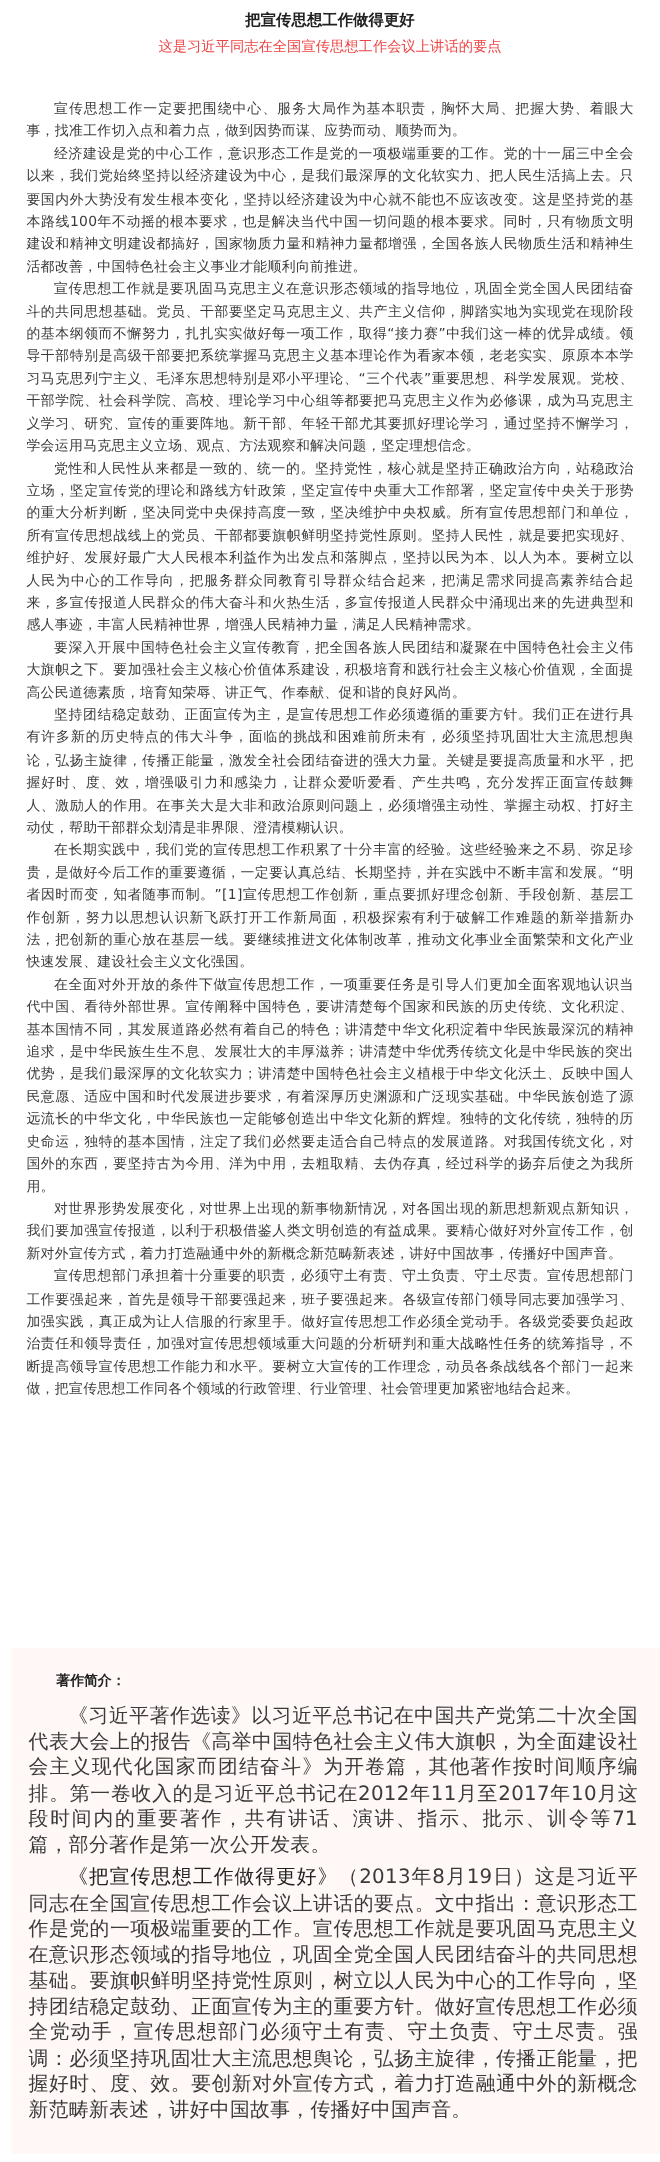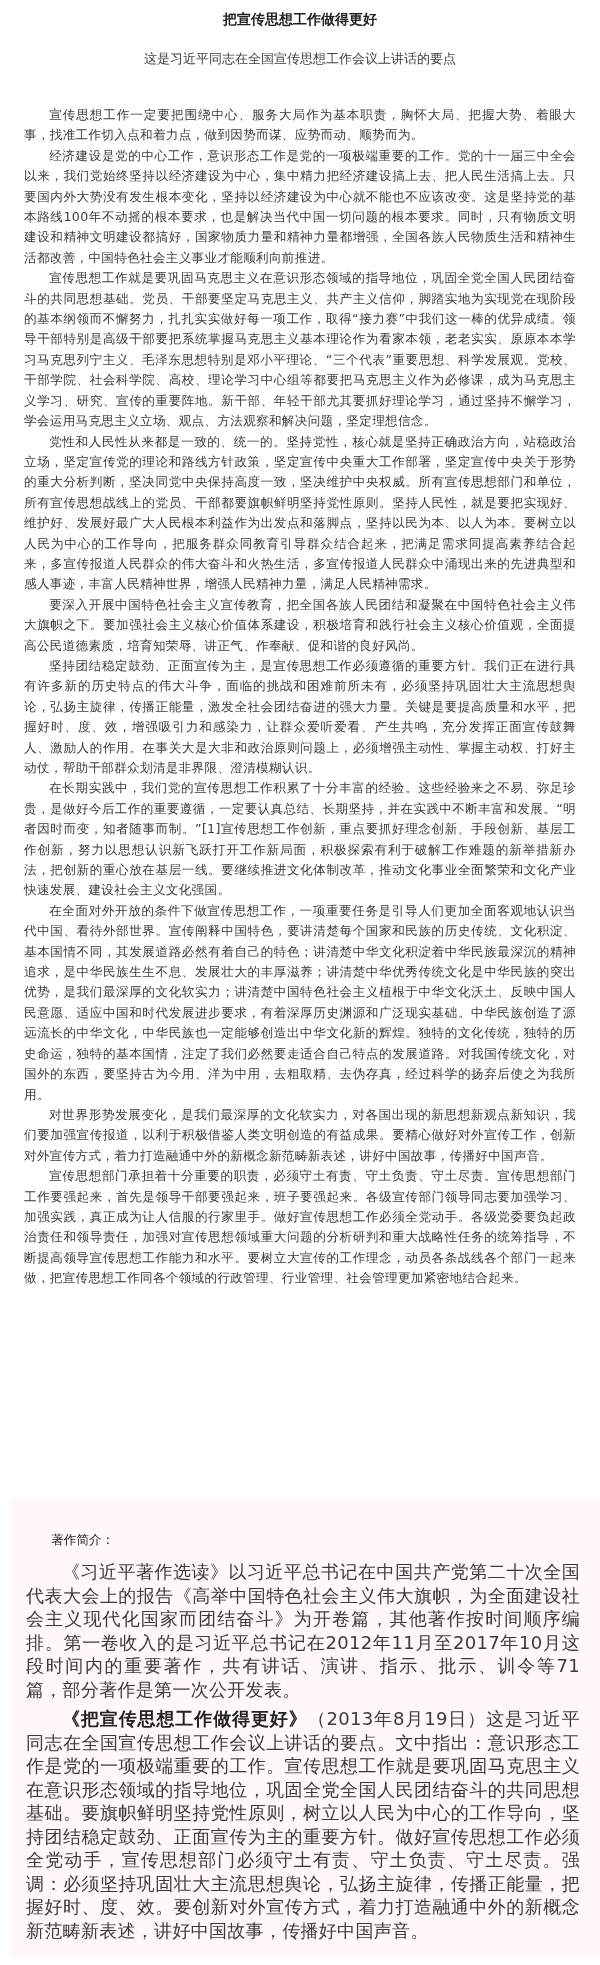--- a/index.html
+++ b/index.html
@@ -28,24 +28,24 @@
     text-align: center;
     font-size: 13px;
     color: #444444;
     height: 22px;
     line-height: 22px;
     margin-top: 4px;
   }
   .subtitle {
     text-align: center;
     font-size: 13px;
-    color: #404040;
+    color: #ef4444;
     height: 22px;
     line-height: 22px;
-    margin-top: 18px;
+    margin-top: 2px;
   }
   .body-text {
     margin-top: 35px;
   }
   .body-text p {
     margin: 0;
     font-size: 12.6px;
     line-height: 20.4px;
     text-indent: 2em;
     text-align: justify;
@@ -57,54 +57,54 @@
     left: 10px;
     right: 0;
     top: 1498px;
     bottom: 7px;
     background: #fff8f6;
     padding: 20px 20px 0 16px;
     box-sizing: border-box;
   }
   .intro-heading {
     font-size: 12.6px;
-    font-weight: normal;
+    font-weight: bold;
     color: #222222;
     text-indent: 2em;
-    margin: 12px 0 10px 0;
+    margin: 0 0 10px 0;
     line-height: 20px;
   }
   .intro-box p.intro-para {
     margin: 0 0 6px 0;
     font-size: 18px;
     line-height: 23.5px;
     text-indent: 2em;
     text-align: justify;
     color: #3a3a3a;
     letter-spacing: 0.3px;
   }
-  .bold-title { font-weight: bold; color: #222; }
+  .bold-title { font-weight: normal; color: #222; }
 </style>
 </head>
 <body>
 
 <div class="article">
   <h1 class="title">把宣传思想工作做得更好</h1>
   <div class="subtitle">这是习近平同志在全国宣传思想工作会议上讲话的要点</div>
 
   <div class="body-text">
     <p>宣传思想工作一定要把围绕中心、服务大局作为基本职责，胸怀大局、把握大势、着眼大事，找准工作切入点和着力点，做到因势而谋、应势而动、顺势而为。</p>
-    <p>经济建设是党的中心工作，意识形态工作是党的一项极端重要的工作。党的十一届三中全会以来，我们党始终坚持以经济建设为中心，集中精力把经济建设搞上去、把人民生活搞上去。只要国内外大势没有发生根本变化，坚持以经济建设为中心就不能也不应该改变。这是坚持党的基本路线100年不动摇的根本要求，也是解决当代中国一切问题的根本要求。同时，只有物质文明建设和精神文明建设都搞好，国家物质力量和精神力量都增强，全国各族人民物质生活和精神生活都改善，中国特色社会主义事业才能顺利向前推进。</p>
+    <p>经济建设是党的中心工作，意识形态工作是党的一项极端重要的工作。党的十一届三中全会以来，我们党始终坚持以经济建设为中心，是我们最深厚的文化软实力、把人民生活搞上去。只要国内外大势没有发生根本变化，坚持以经济建设为中心就不能也不应该改变。这是坚持党的基本路线100年不动摇的根本要求，也是解决当代中国一切问题的根本要求。同时，只有物质文明建设和精神文明建设都搞好，国家物质力量和精神力量都增强，全国各族人民物质生活和精神生活都改善，中国特色社会主义事业才能顺利向前推进。</p>
     <p>宣传思想工作就是要巩固马克思主义在意识形态领域的指导地位，巩固全党全国人民团结奋斗的共同思想基础。党员、干部要坚定马克思主义、共产主义信仰，脚踏实地为实现党在现阶段的基本纲领而不懈努力，扎扎实实做好每一项工作，取得“接力赛”中我们这一棒的优异成绩。领导干部特别是高级干部要把系统掌握马克思主义基本理论作为看家本领，老老实实、原原本本学习马克思列宁主义、毛泽东思想特别是邓小平理论、“三个代表”重要思想、科学发展观。党校、干部学院、社会科学院、高校、理论学习中心组等都要把马克思主义作为必修课，成为马克思主义学习、研究、宣传的重要阵地。新干部、年轻干部尤其要抓好理论学习，通过坚持不懈学习，学会运用马克思主义立场、观点、方法观察和解决问题，坚定理想信念。</p>
     <p>党性和人民性从来都是一致的、统一的。坚持党性，核心就是坚持正确政治方向，站稳政治立场，坚定宣传党的理论和路线方针政策，坚定宣传中央重大工作部署，坚定宣传中央关于形势的重大分析判断，坚决同党中央保持高度一致，坚决维护中央权威。所有宣传思想部门和单位，所有宣传思想战线上的党员、干部都要旗帜鲜明坚持党性原则。坚持人民性，就是要把实现好、维护好、发展好最广大人民根本利益作为出发点和落脚点，坚持以民为本、以人为本。要树立以人民为中心的工作导向，把服务群众同教育引导群众结合起来，把满足需求同提高素养结合起来，多宣传报道人民群众的伟大奋斗和火热生活，多宣传报道人民群众中涌现出来的先进典型和感人事迹，丰富人民精神世界，增强人民精神力量，满足人民精神需求。</p>
     <p>要深入开展中国特色社会主义宣传教育，把全国各族人民团结和凝聚在中国特色社会主义伟大旗帜之下。要加强社会主义核心价值体系建设，积极培育和践行社会主义核心价值观，全面提高公民道德素质，培育知荣辱、讲正气、作奉献、促和谐的良好风尚。</p>
     <p>坚持团结稳定鼓劲、正面宣传为主，是宣传思想工作必须遵循的重要方针。我们正在进行具有许多新的历史特点的伟大斗争，面临的挑战和困难前所未有，必须坚持巩固壮大主流思想舆论，弘扬主旋律，传播正能量，激发全社会团结奋进的强大力量。关键是要提高质量和水平，把握好时、度、效，增强吸引力和感染力，让群众爱听爱看、产生共鸣，充分发挥正面宣传鼓舞人、激励人的作用。在事关大是大非和政治原则问题上，必须增强主动性、掌握主动权、打好主动仗，帮助干部群众划清是非界限、澄清模糊认识。</p>
     <p>在长期实践中，我们党的宣传思想工作积累了十分丰富的经验。这些经验来之不易、弥足珍贵，是做好今后工作的重要遵循，一定要认真总结、长期坚持，并在实践中不断丰富和发展。“明者因时而变，知者随事而制。”[1]宣传思想工作创新，重点要抓好理念创新、手段创新、基层工作创新，努力以思想认识新飞跃打开工作新局面，积极探索有利于破解工作难题的新举措新办法，把创新的重心放在基层一线。要继续推进文化体制改革，推动文化事业全面繁荣和文化产业快速发展、建设社会主义文化强国。</p>
     <p>在全面对外开放的条件下做宣传思想工作，一项重要任务是引导人们更加全面客观地认识当代中国、看待外部世界。宣传阐释中国特色，要讲清楚每个国家和民族的历史传统、文化积淀、基本国情不同，其发展道路必然有着自己的特色；讲清楚中华文化积淀着中华民族最深沉的精神追求，是中华民族生生不息、发展壮大的丰厚滋养；讲清楚中华优秀传统文化是中华民族的突出优势，是我们最深厚的文化软实力；讲清楚中国特色社会主义植根于中华文化沃土、反映中国人民意愿、适应中国和时代发展进步要求，有着深厚历史渊源和广泛现实基础。中华民族创造了源远流长的中华文化，中华民族也一定能够创造出中华文化新的辉煌。独特的文化传统，独特的历史命运，独特的基本国情，注定了我们必然要走适合自己特点的发展道路。对我国传统文化，对国外的东西，要坚持古为今用、洋为中用，去粗取精、去伪存真，经过科学的扬弃后使之为我所用。</p>
-    <p>对世界形势发展变化，是我们最深厚的文化软实力，对各国出现的新思想新观点新知识，我们要加强宣传报道，以利于积极借鉴人类文明创造的有益成果。要精心做好对外宣传工作，创新对外宣传方式，着力打造融通中外的新概念新范畴新表述，讲好中国故事，传播好中国声音。</p>
+    <p>对世界形势发展变化，对世界上出现的新事物新情况，对各国出现的新思想新观点新知识，我们要加强宣传报道，以利于积极借鉴人类文明创造的有益成果。要精心做好对外宣传工作，创新对外宣传方式，着力打造融通中外的新概念新范畴新表述，讲好中国故事，传播好中国声音。</p>
     <p>宣传思想部门承担着十分重要的职责，必须守土有责、守土负责、守土尽责。宣传思想部门工作要强起来，首先是领导干部要强起来，班子要强起来。各级宣传部门领导同志要加强学习、加强实践，真正成为让人信服的行家里手。做好宣传思想工作必须全党动手。各级党委要负起政治责任和领导责任，加强对宣传思想领域重大问题的分析研判和重大战略性任务的统筹指导，不断提高领导宣传思想工作能力和水平。要树立大宣传的工作理念，动员各条战线各个部门一起来做，把宣传思想工作同各个领域的行政管理、行业管理、社会管理更加紧密地结合起来。</p>
   </div>
 </div>
 
 <div class="intro-box">
   <div class="intro-heading">著作简介：</div>
   <p class="intro-para">《习近平著作选读》以习近平总书记在中国共产党第二十次全国代表大会上的报告《高举中国特色社会主义伟大旗帜，为全面建设社会主义现代化国家而团结奋斗》为开卷篇，其他著作按时间顺序编排。第一卷收入的是习近平总书记在2012年11月至2017年10月这段时间内的重要著作，共有讲话、演讲、指示、批示、训令等71篇，部分著作是第一次公开发表。</p>
   <p class="intro-para"><span class="bold-title">《把宣传思想工作做得更好》</span><span>（2013年8月19日）这是习近平同志在全国宣传思想工作会议上讲话的要点。文中指出：意识形态工作是党的一项极端重要的工作。宣传思想工作就是要巩固马克思主义在意识形态领域的指导地位，巩固全党全国人民团结奋斗的共同思想基础。要旗帜鲜明坚持党性原则，树立以人民为中心的工作导向，坚持团结稳定鼓劲、正面宣传为主的重要方针。做好宣传思想工作必须全党动手，宣传思想部门必须守土有责、守土负责、守土尽责。强调：必须坚持巩固壮大主流思想舆论，弘扬主旋律，传播正能量，把握好时、度、效。要创新对外宣传方式，着力打造融通中外的新概念新范畴新表述，讲好中国故事，传播好中国声音。</span></p>
 </div>
 

